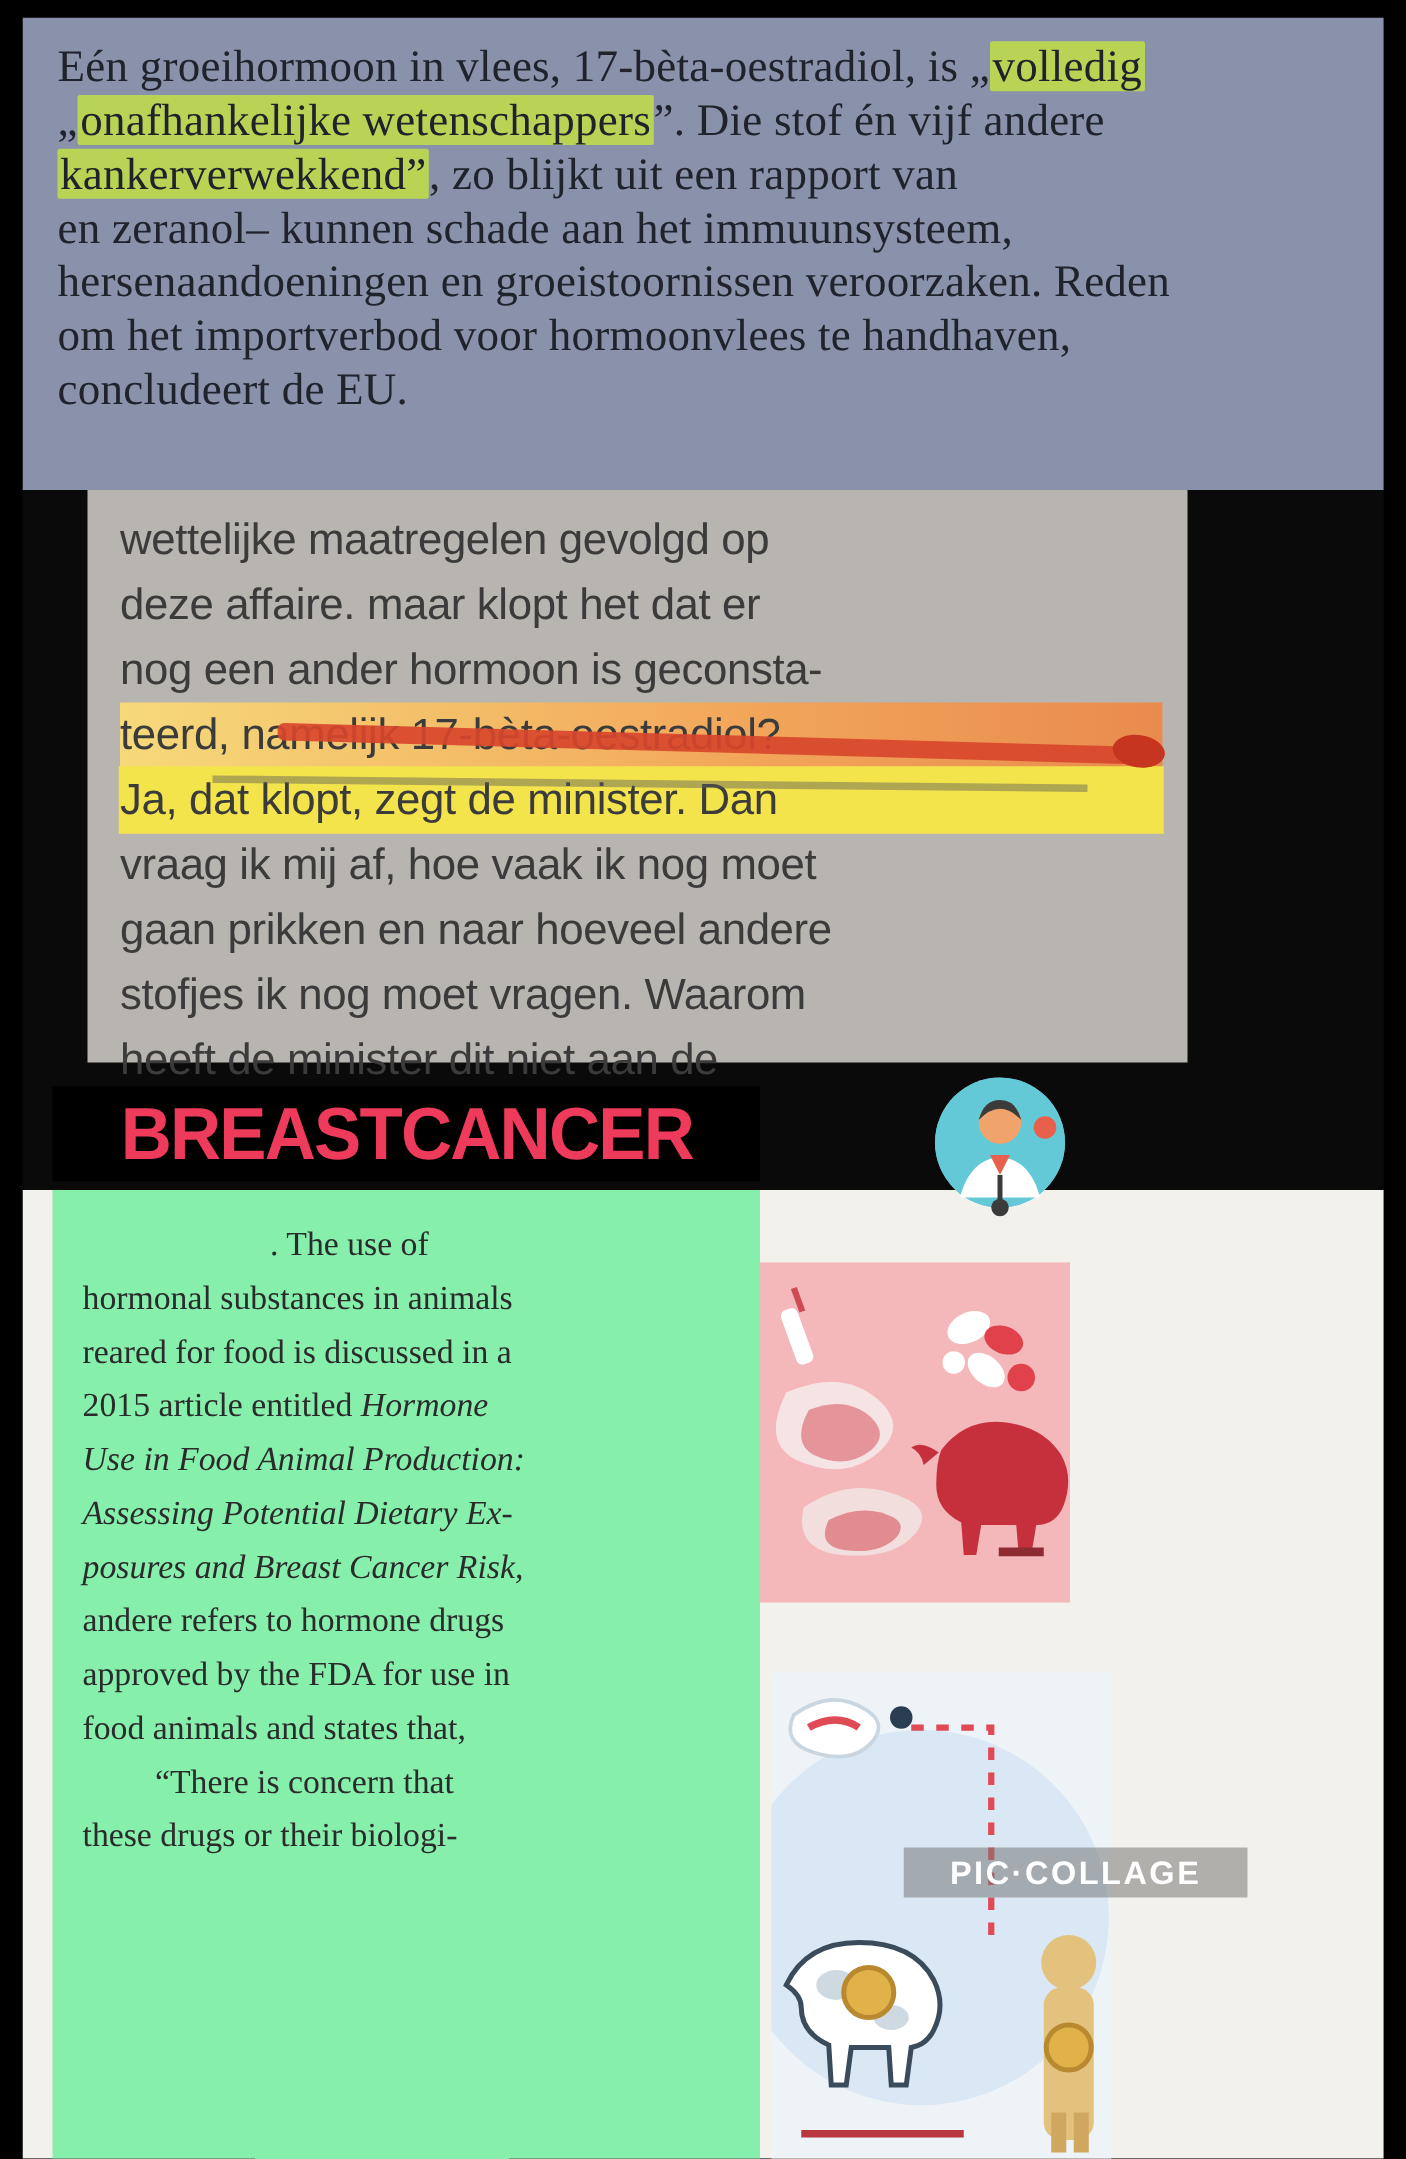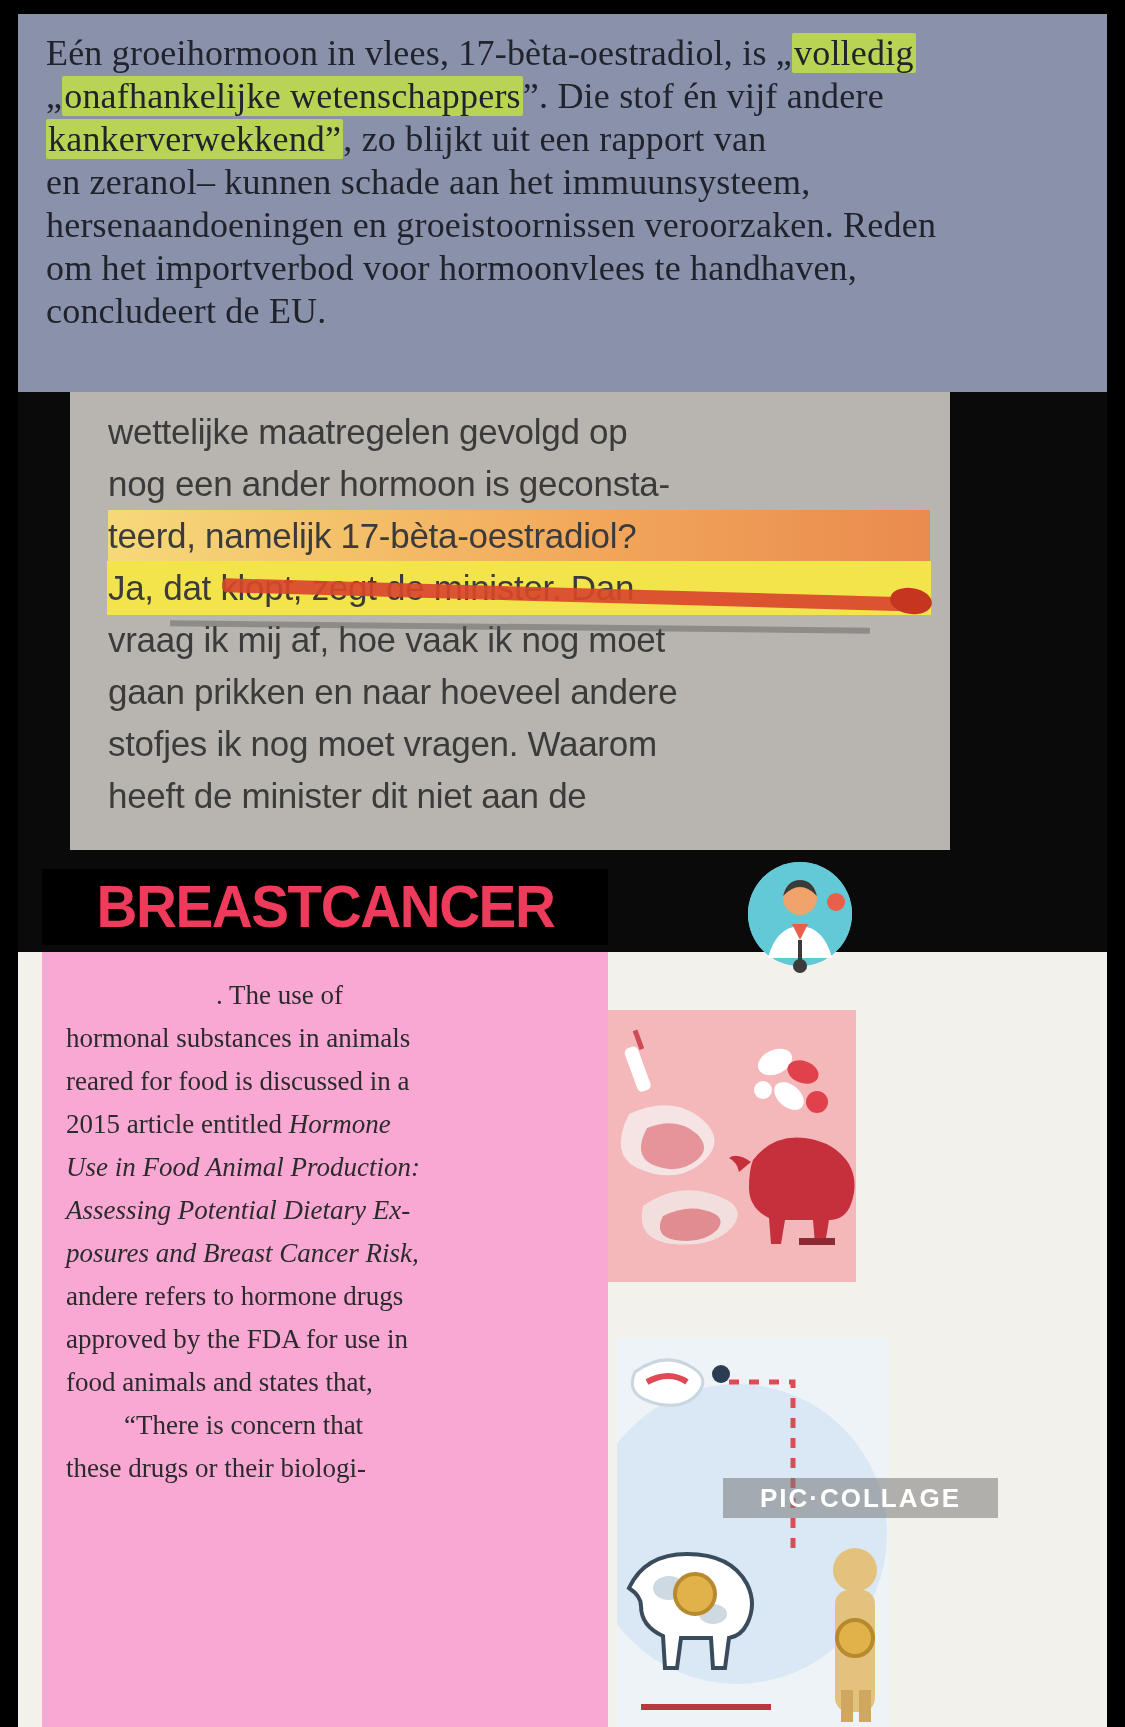--- a/index.html
+++ b/index.html
@@ -46,21 +46,21 @@
 
   
   .panel-debate {
     position: absolute;
     left: 70px;
     top: 392px;
     width: 880px;
     height: 458px;
     background: #b8b5b0;
     box-sizing: border-box;
-    padding: 14px 20px 6px 38px;
+    padding: 14px 20px 6px 26px;
     color: #3b3b3b;
     font-family: "Liberation Sans", sans-serif;
     font-size: 35px;
     line-height: 52px;
     letter-spacing: -0.3px;
   }
   .panel-debate .line { white-space: nowrap; }
   .hl-yellow {
     background: #f4e44c;
     box-shadow: 0 0 0 1px #f4e44c;
@@ -123,21 +123,21 @@
     line-height: 1;
   }
 
   
   .article {
     position: absolute;
     left: 42px;
     top: 952px;
     width: 566px;
     height: 775px;
-    background: #f9a8d4;
+    background: #86efac;
     box-sizing: border-box;
     padding: 22px 22px 10px 24px;
     color: #2b2b2b;
     font-family: "Liberation Serif", serif;
     font-size: 27px;
     line-height: 43px;
     text-align: justify;
   }
   .article .indent { text-indent: 150px; }
   .article .quote-indent { text-indent: 58px; }
@@ -235,20 +235,21 @@
       <span class="hl-green">kankerverwekkend”</span><span>, zo blijkt uit een rapport van</span>
     </div>
     <div>en zeranol– kunnen schade aan het immuunsysteem,</div>
     <div>hersenaandoeningen en groeistoornissen veroorzaken. Reden</div>
     <div>om het importverbod voor hormoonvlees te handhaven,</div>
     <div>concludeert de EU.</div>
   </div>
 
   <div class="panel-debate">
     <div class="line">wettelijke maatregelen gevolgd op</div>
+    <div class="line">deze affaire. maar klopt het dat er</div>
     <div class="line">nog een ander hormoon is geconsta-</div>
     <div class="line hl-orange">teerd, namelijk 17-bèta-oestradiol?</div>
     <div class="line hl-yellow">Ja, dat klopt, zegt de minister. Dan</div>
     <div class="line">vraag ik mij af, hoe vaak ik nog moet</div>
     <div class="line">gaan prikken en naar hoeveel andere</div>
     <div class="line">stofjes ik nog moet vragen. Waarom</div>
     <div class="line">heeft de minister dit niet aan de</div>
 
     <div class="marker-stroke"></div>
     <div class="marker-blob"></div>

